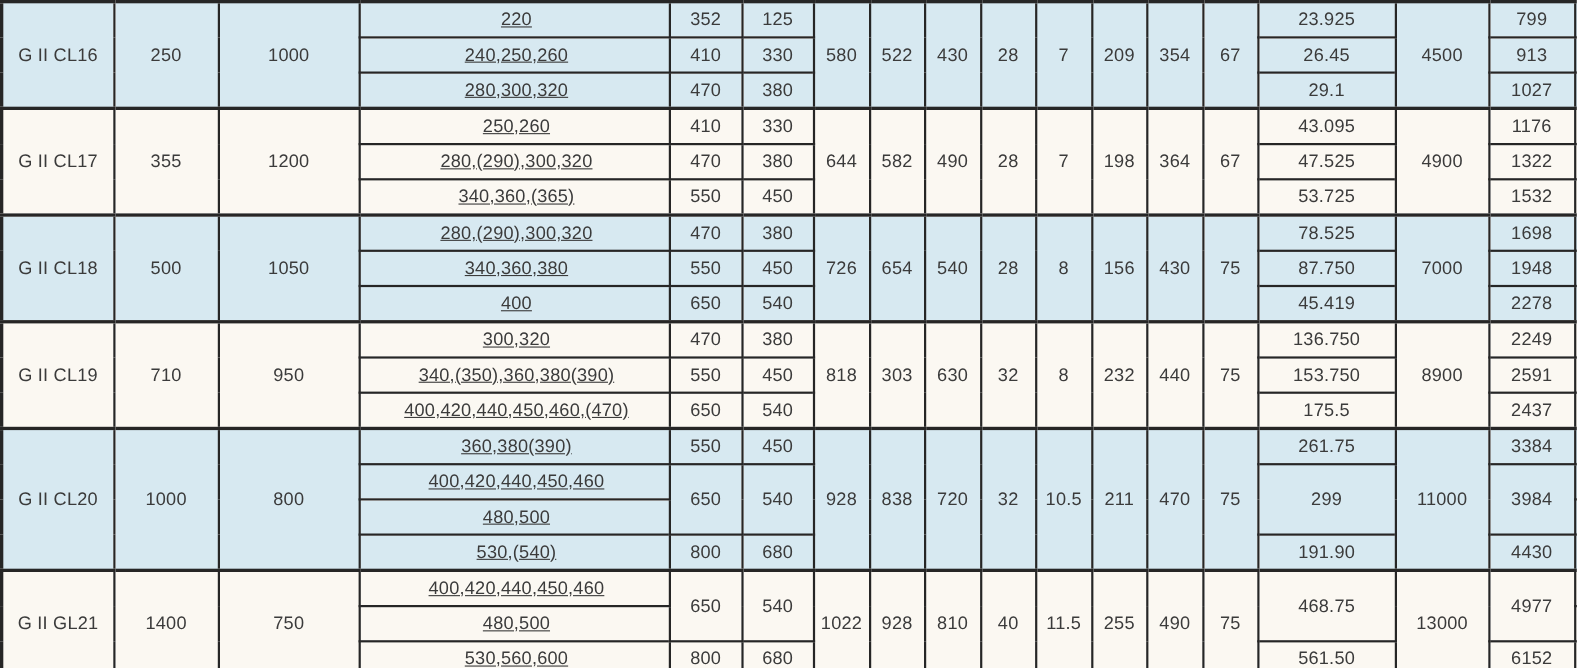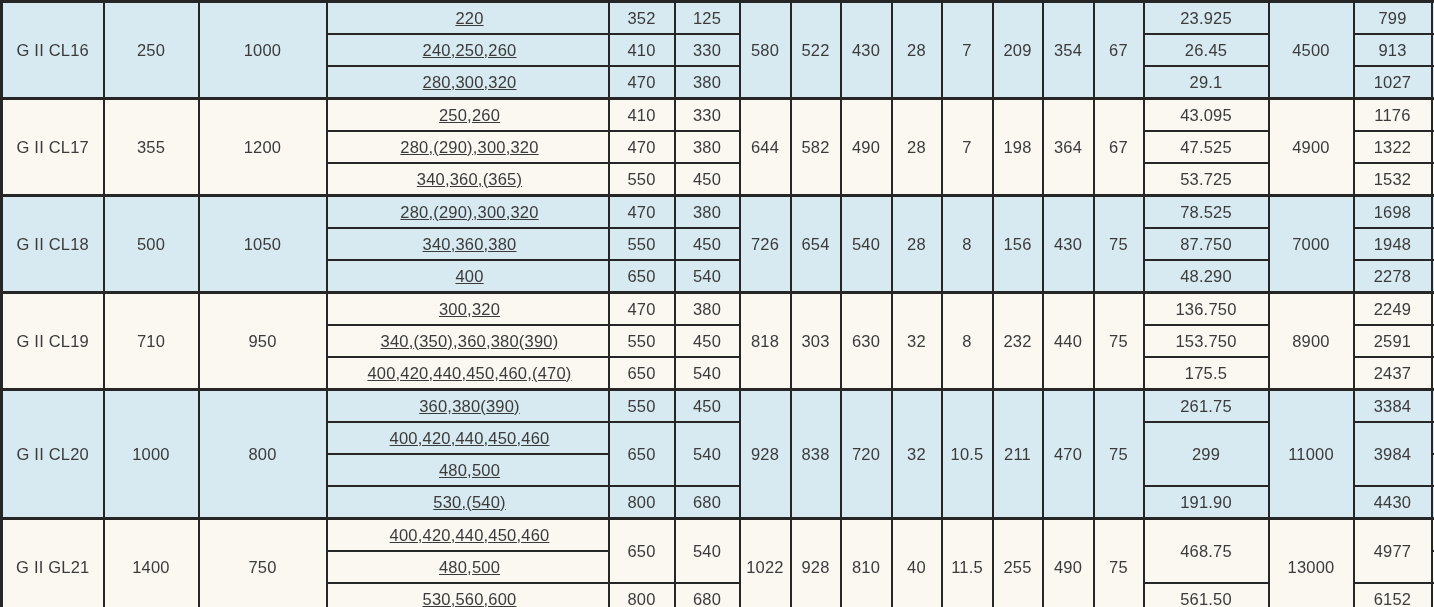--- a/index.html
+++ b/index.html
@@ -162,21 +162,21 @@
           <td data-name="dim-a-cell">550</td>
           <td data-name="dim-b-cell">450</td>
           <td data-name="gd2-cell">87.750</td>
           <td data-name="weight-cell">1948</td>
           <td class="edge" data-name="cut-edge-cell"></td>
         </tr>
         <tr data-name="table-row" class="shaded">
           <td class="bore" data-name="bore-cell">400</td>
           <td data-name="dim-a-cell">650</td>
           <td data-name="dim-b-cell">540</td>
-          <td data-name="gd2-cell">48.290</td>
+          <td data-name="gd2-cell">45.419</td>
           <td data-name="weight-cell">2278</td>
           <td class="edge" data-name="cut-edge-cell"></td>
         </tr>
         <tr data-name="table-row" class=" group-first">
           <td data-name="model-cell" rowspan="3">G II CL19</td>
           <td data-name="rating-cell" rowspan="3">710</td>
           <td data-name="speed-cell" rowspan="3">950</td>
           <td class="bore" data-name="bore-cell">300,320</td>
           <td data-name="dim-a-cell">470</td>
           <td data-name="dim-b-cell">380</td>

